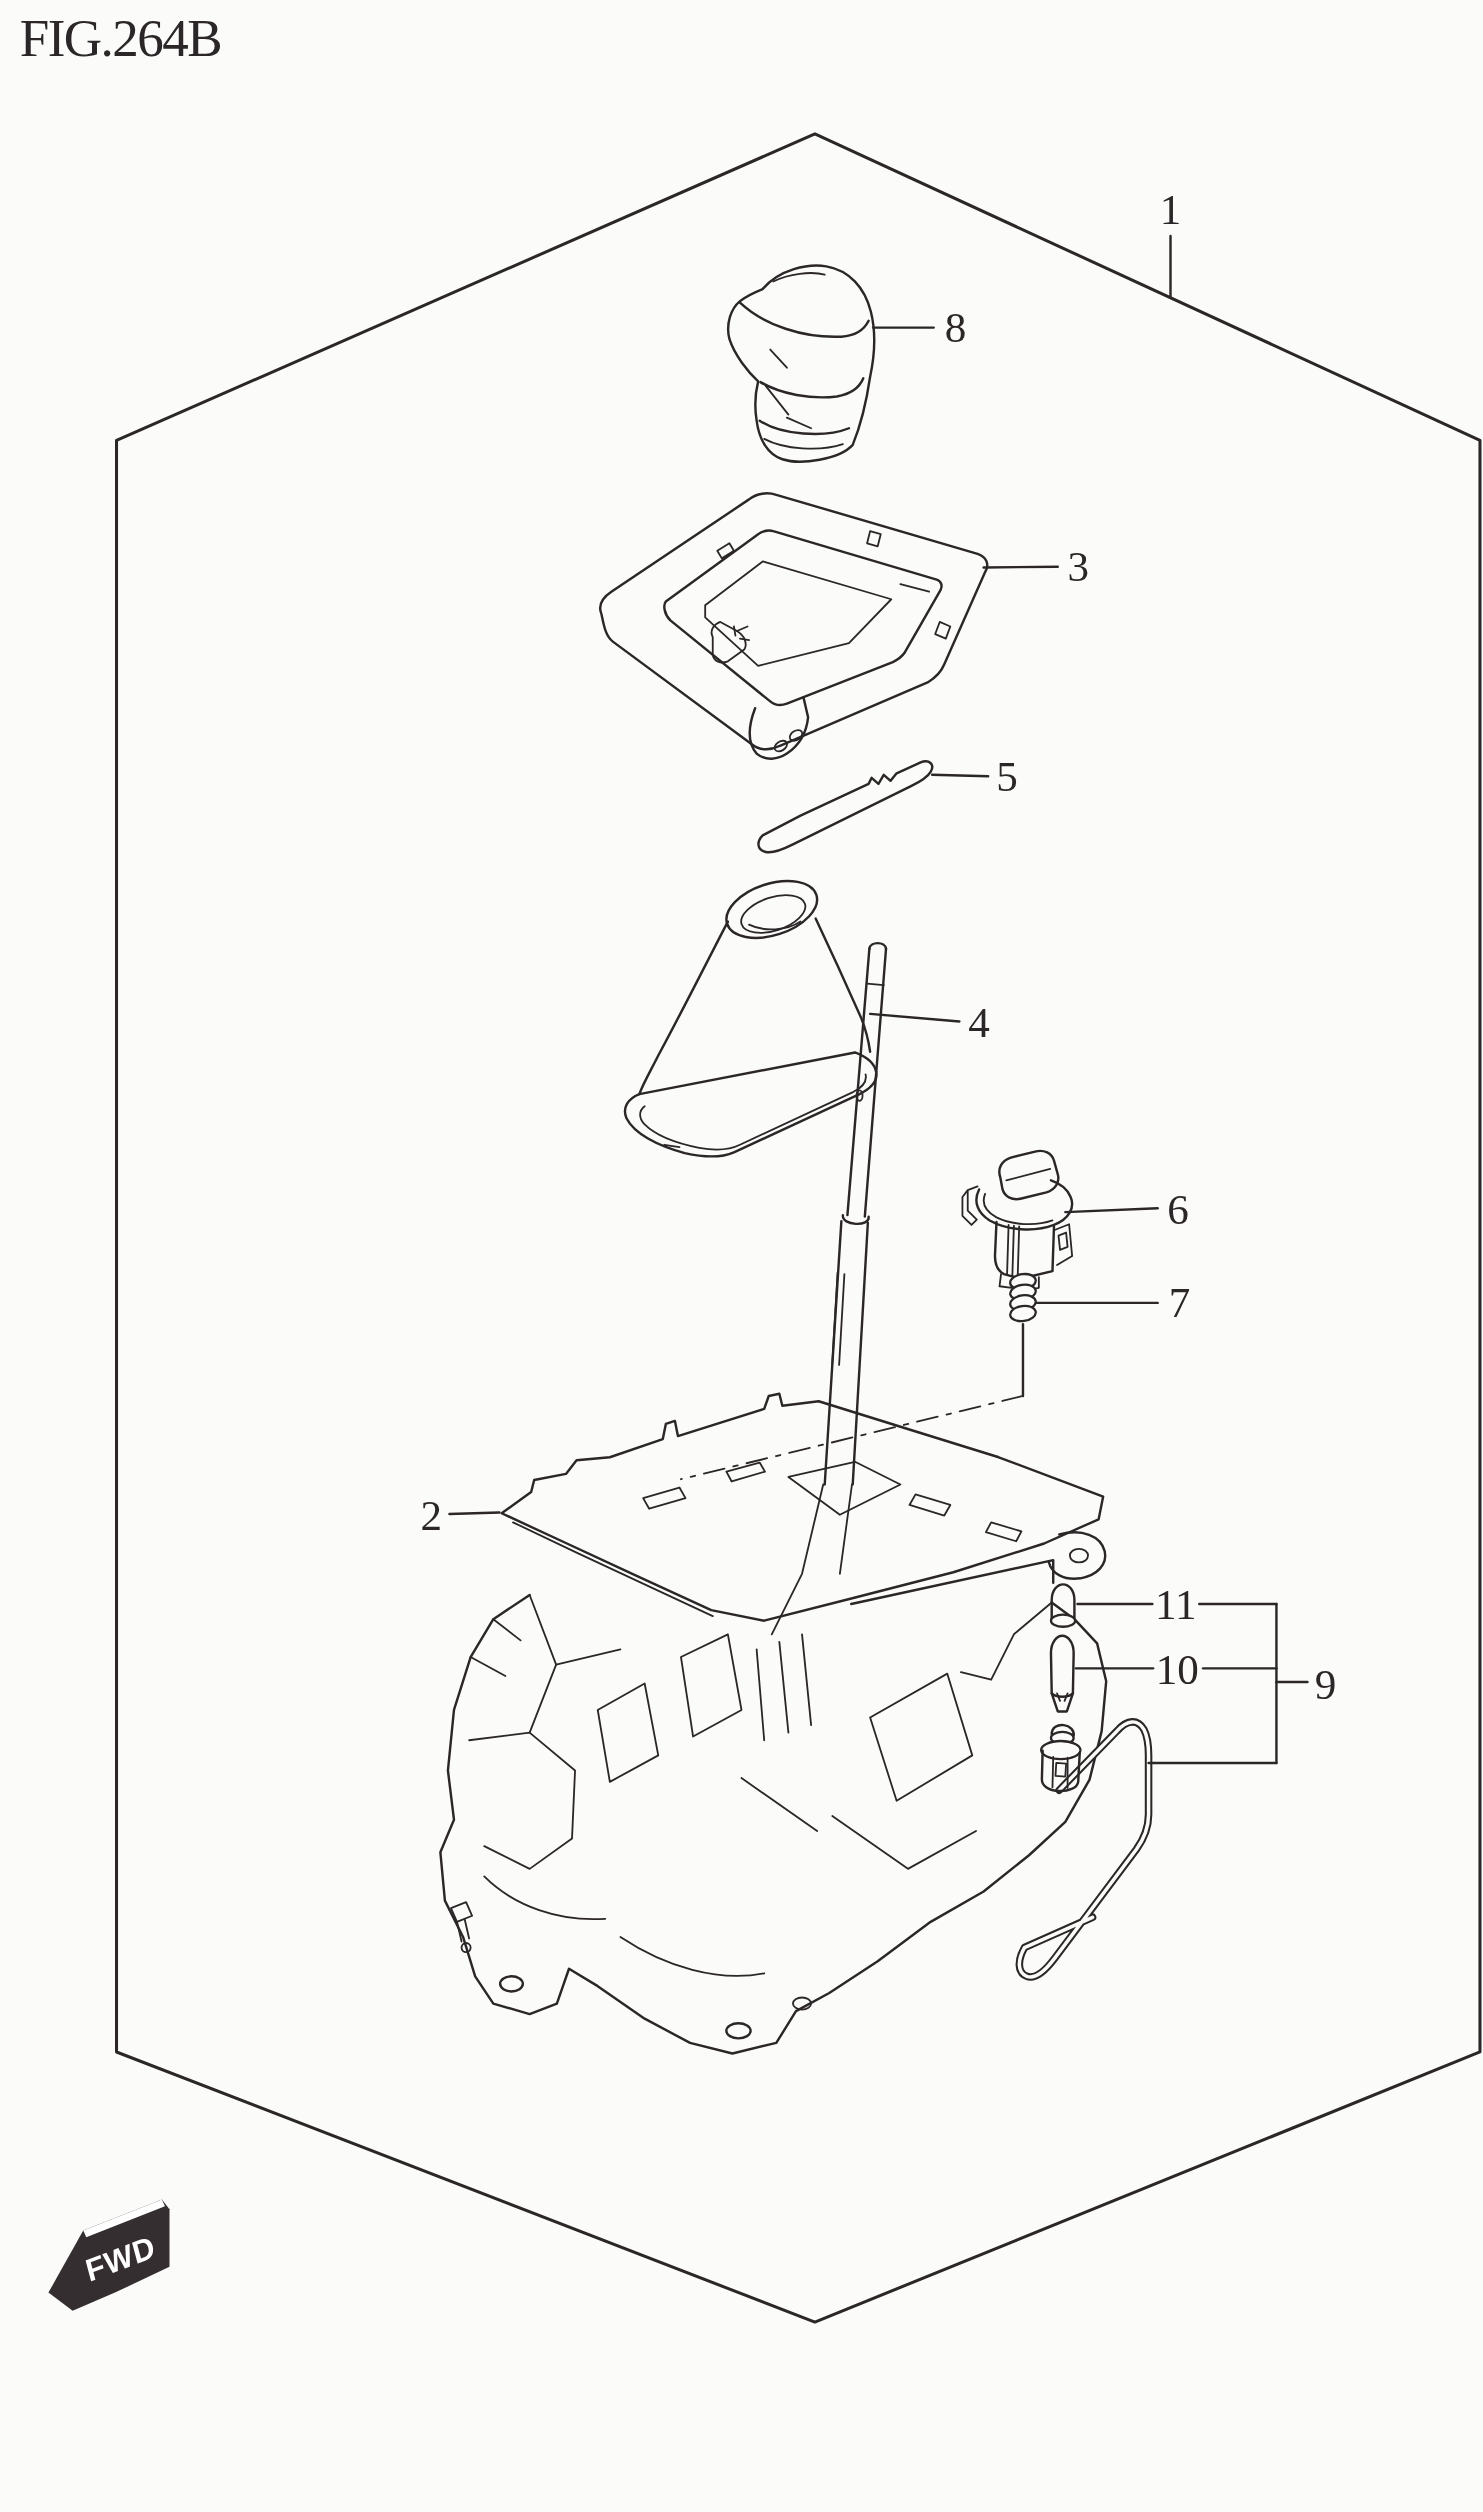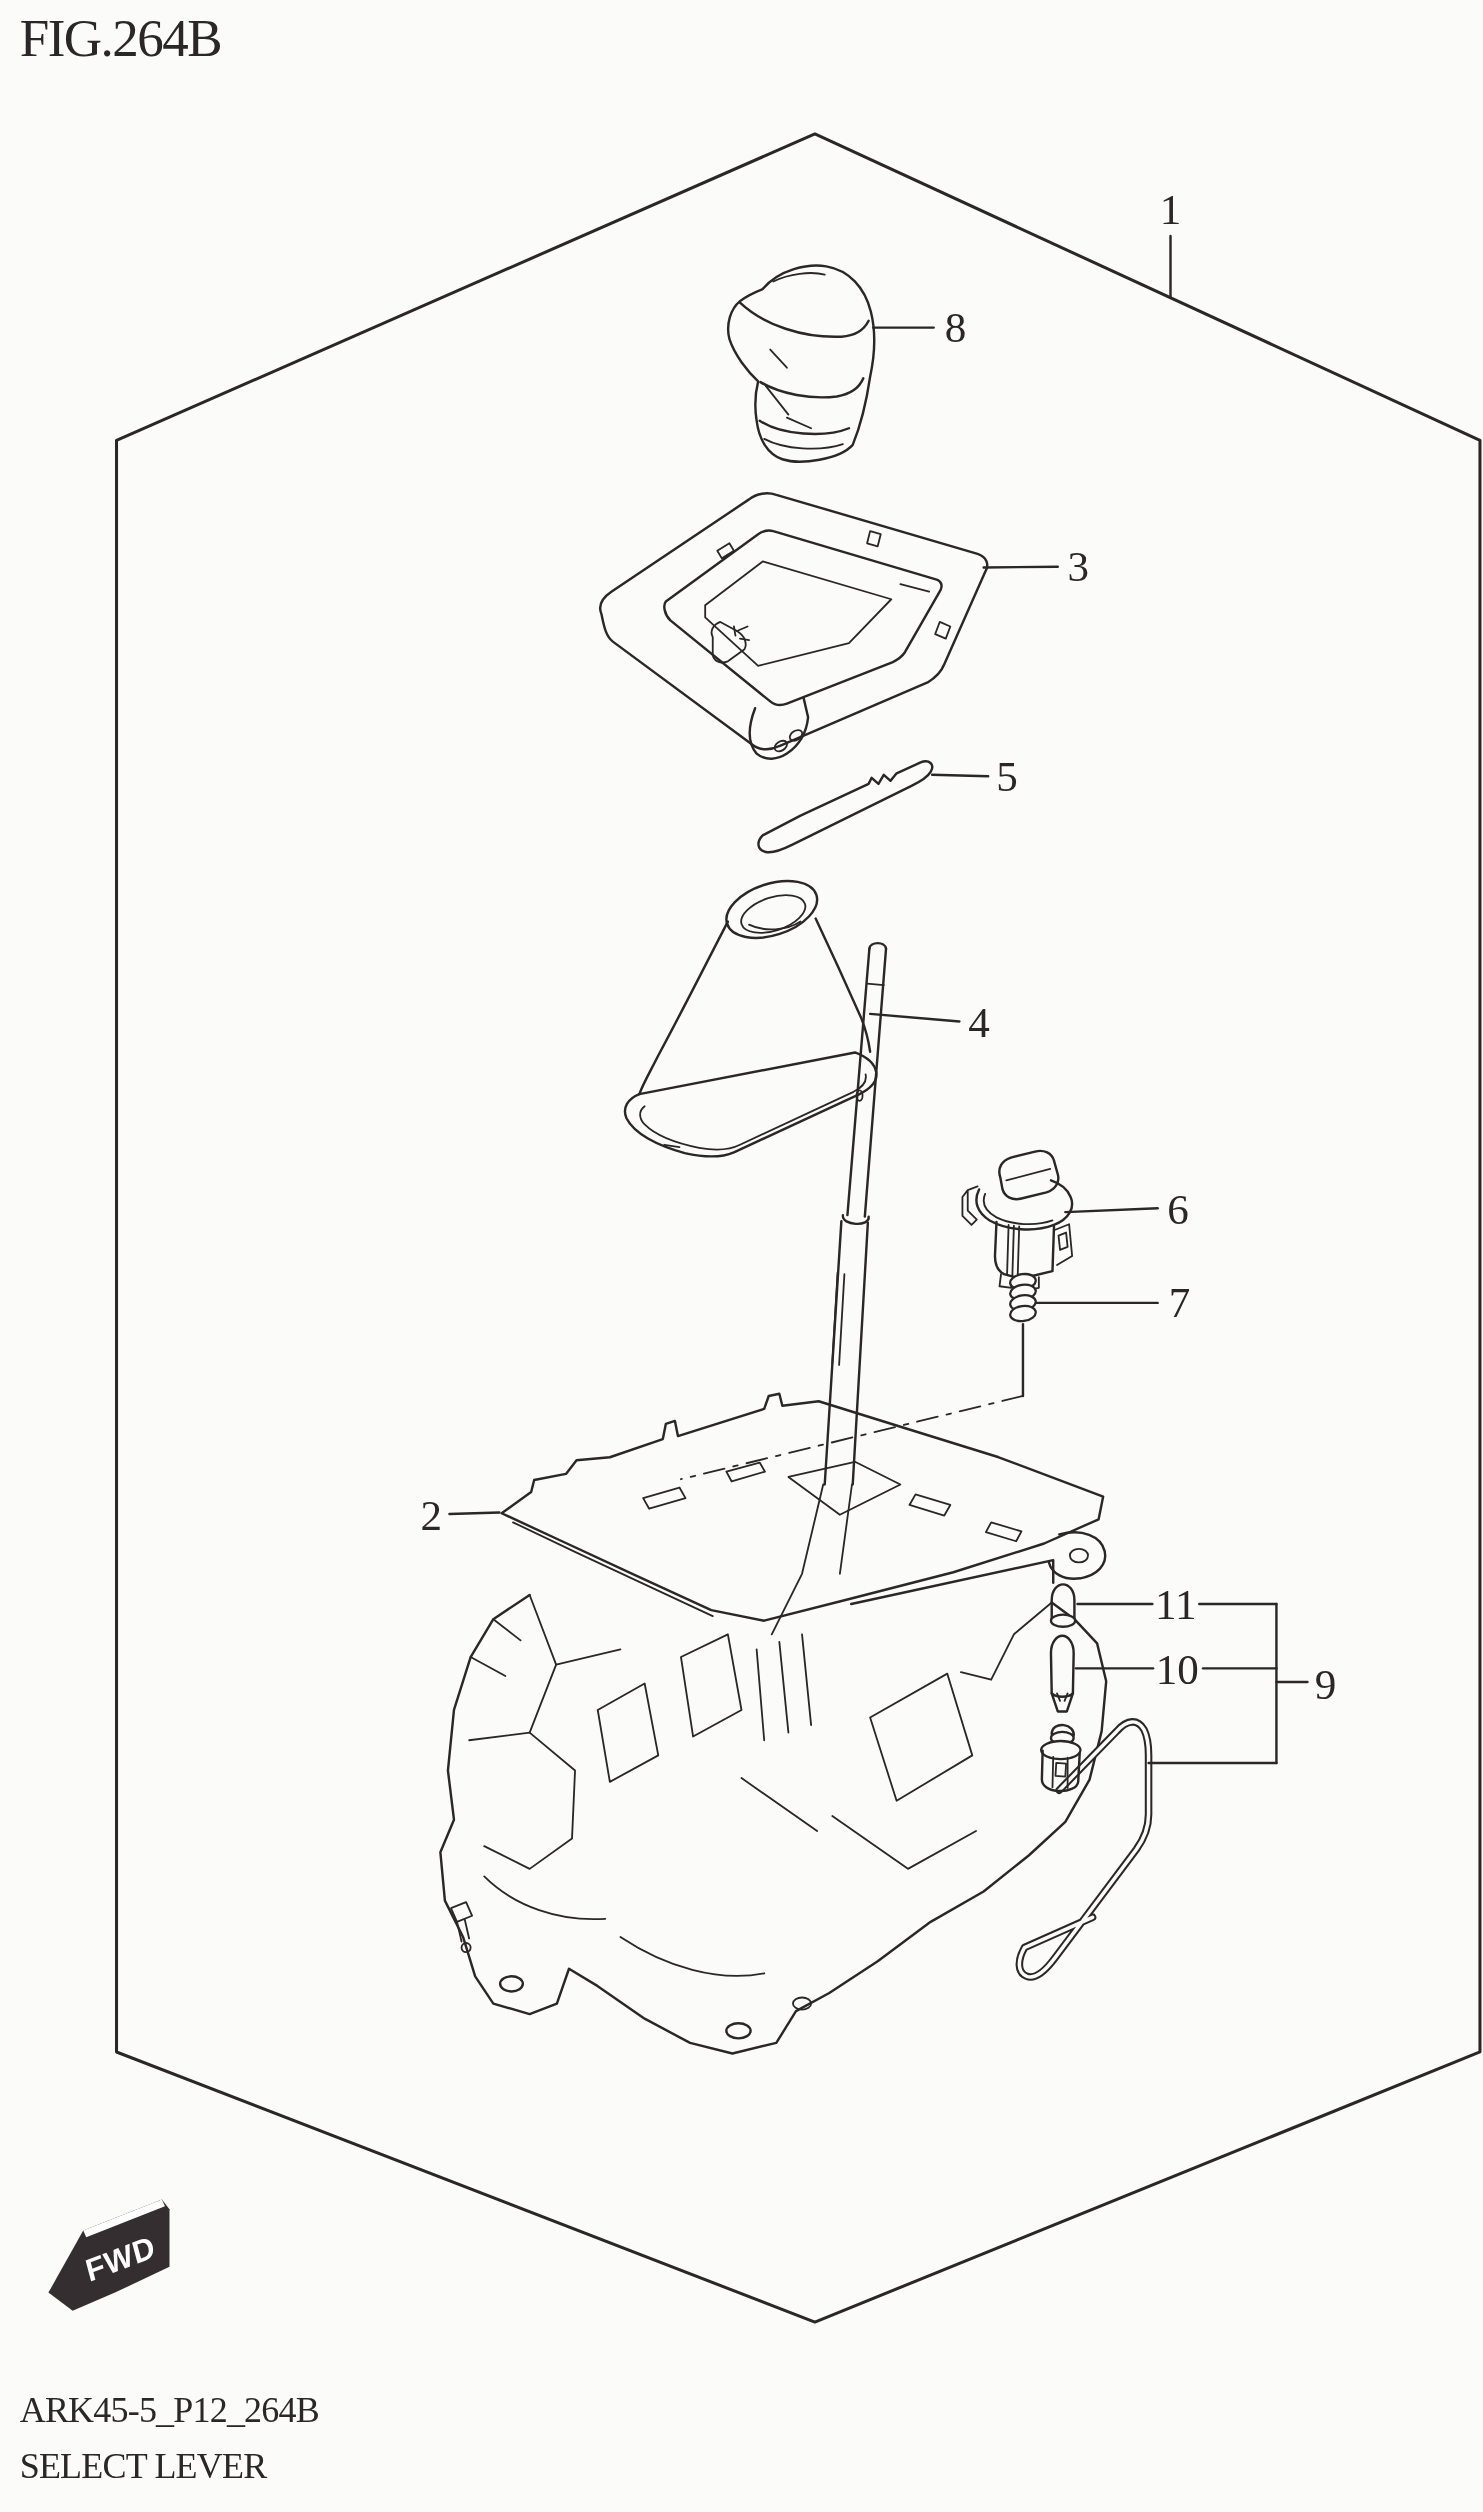--- a/index.html
+++ b/index.html
@@ -211,17 +211,15 @@
       <text class="callout" x="1752" y="2246">9</text>
     </g>
 
     <g>
       <path class="fillpart" d="M 64,3030 L 110,2948 L 214,2907 L 224,2920 L 224,2996 L 152,3030 L 96,3054 Z"></path>
       <path class="fillwhite" d="M 110,2948 L 214,2907 L 218,2916 L 114,2957 Z"></path>
       <text class="fwd-text" transform="translate(118,3016) rotate(-21) skewX(-6)">FWD</text>
     </g>
   </svg>
 
-  <div class="footer"><span>ARK45-5_P12_264B</span>
-<span>SELECT LEVER</span></div>
 
 </div>
 
 
 </body></html>

